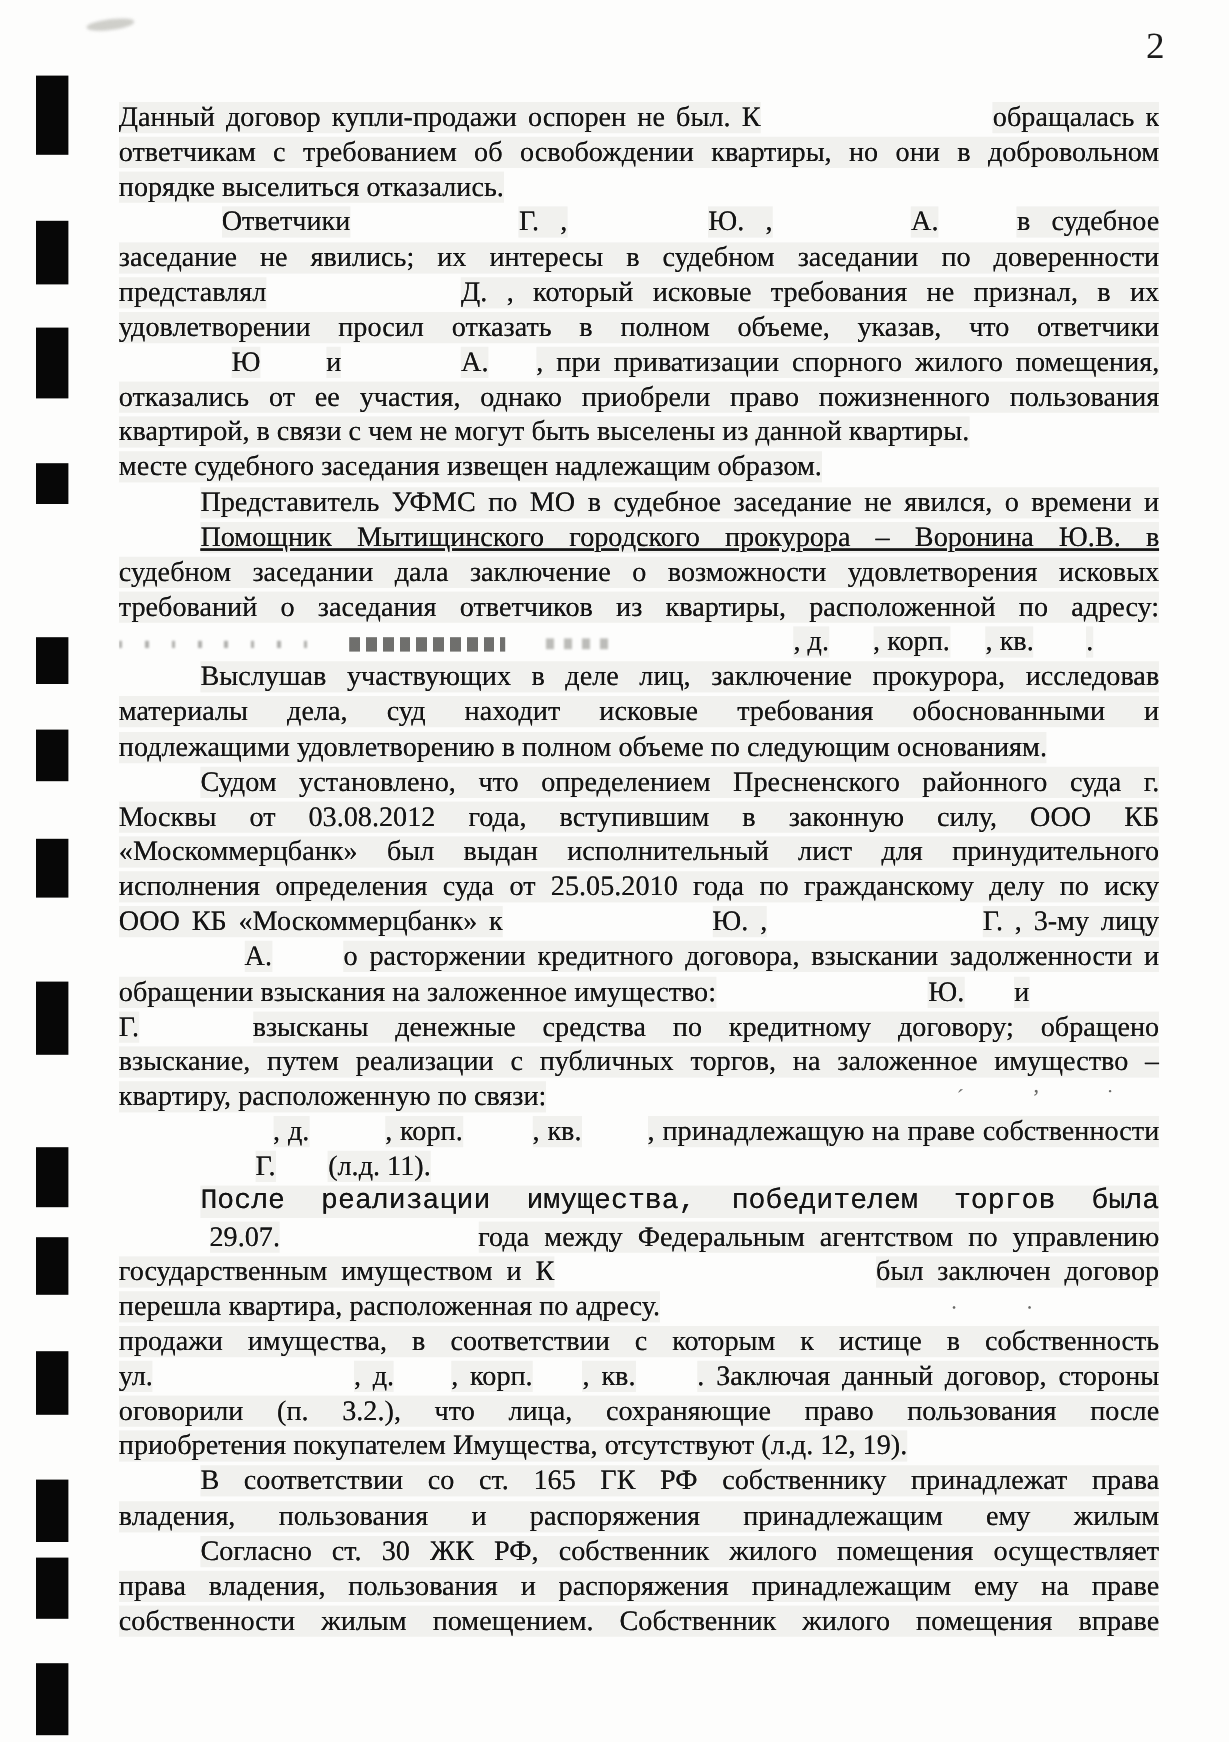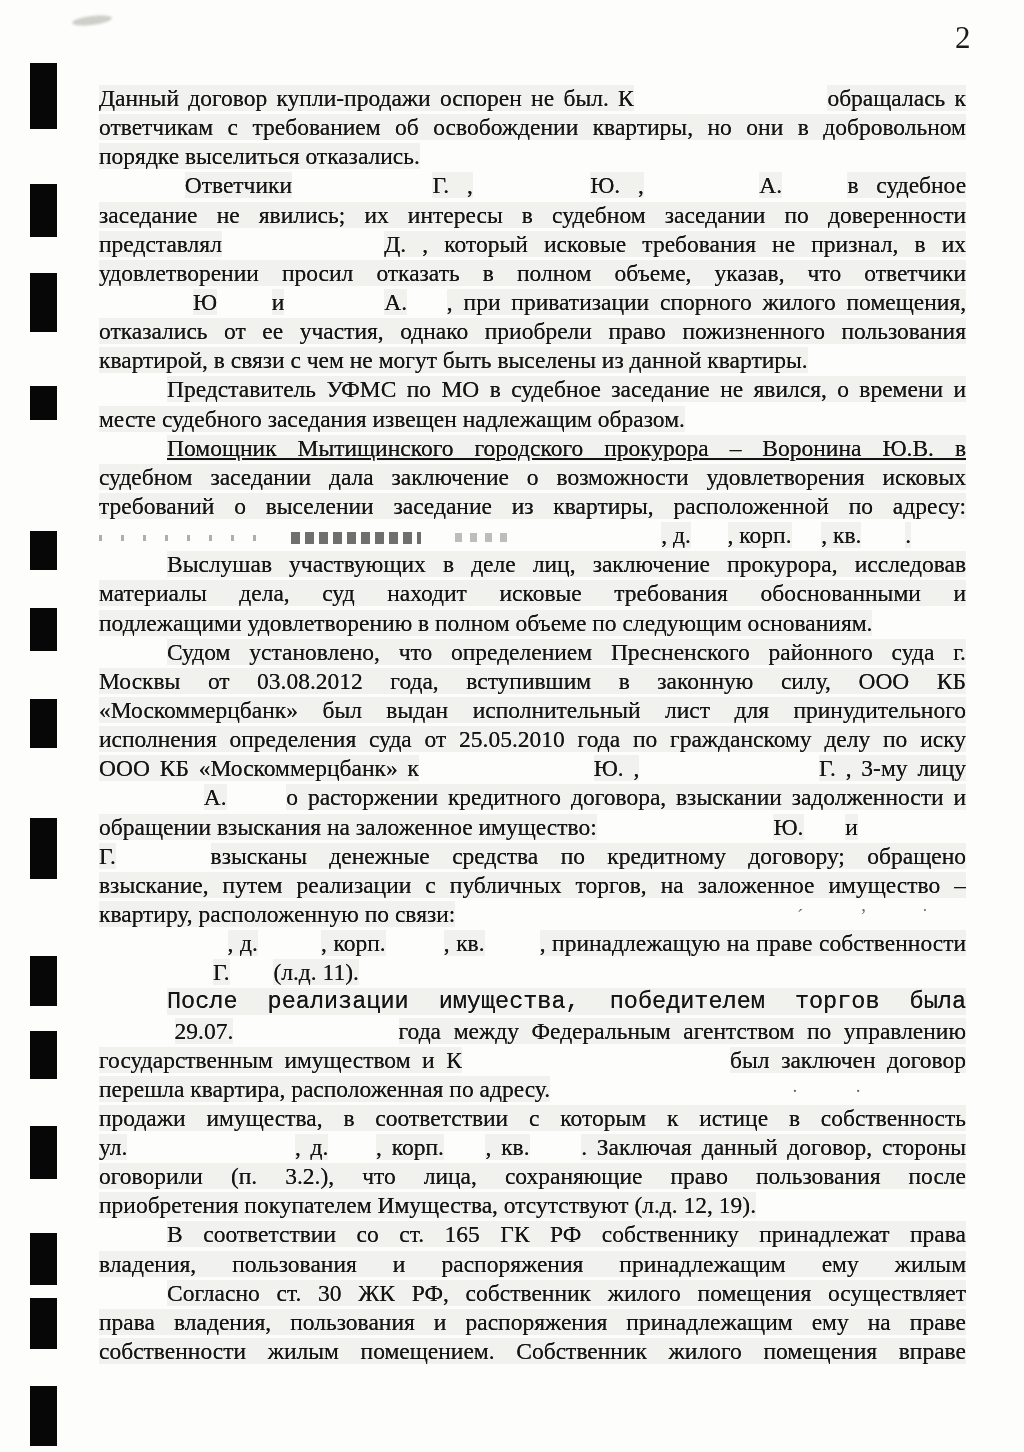--- a/index.html
+++ b/index.html
@@ -87,25 +87,25 @@
       <div class="line just"><span class="seg-text">Данный договор купли-продажи оспорен не был. К</span> <span class="gap" style="width: 175px;"></span> <span class="seg-text">обращалась к</span></div>
       <div class="line just"><span class="seg-text">ответчикам с требованием об освобождении квартиры, но они в добровольном</span></div>
       <div class="line"><span class="seg-text">порядке выселиться отказались.</span></div>
       <div class="line just"><span class="gap" style="width: 68px;"></span> <span class="seg-text">Ответчики</span> <span class="gap" style="width: 105px;"></span> <span class="seg-text">Г. ,</span> <span class="gap" style="width: 82px;"></span> <span class="seg-text">Ю. ,</span> <span class="gap" style="width: 80px;"></span> <span class="seg-text">А.</span> <span class="gap" style="width: 30px;"></span> <span class="seg-text">в судебное</span></div>
       <div class="line just"><span class="seg-text">заседание не явились; их интересы в судебном заседании по доверенности</span></div>
       <div class="line just"><span class="seg-text">представлял</span> <span class="gap" style="width: 130px;"></span> <span class="seg-text">Д. , который исковые требования не признал, в их</span></div>
       <div class="line just"><span class="seg-text">удовлетворении просил отказать в полном объеме, указав, что ответчики</span></div>
       <div class="line just"><span class="gap" style="width: 83px;"></span> <span class="seg-text">Ю</span> <span class="gap" style="width: 33px;"></span> <span class="seg-text">и</span> <span class="gap" style="width: 78px;"></span> <span class="seg-text">А.</span> <span class="gap" style="width: 18px;"></span> <span class="seg-text">, при приватизации спорного жилого помещения,</span></div>
       <div class="line just"><span class="seg-text">отказались от ее участия, однако приобрели право пожизненного пользования</span></div>
       <div class="line"><span class="seg-text">квартирой, в связи с чем не могут быть выселены из данной квартиры.</span></div>
+      <div class="line"><span class="seg-text">месте судебного заседания извещен надлежащим образом.</span></div>
       <div class="line just" style="padding-left: 68px;"><span class="seg-text">Представитель УФМС по МО в судебное заседание не явился, о времени и</span></div>
-      <div class="line"><span class="seg-text">месте судебного заседания извещен надлежащим образом.</span></div>
       <div class="line just" style="padding-left: 68px; text-decoration: underline;"><span class="seg-text">Помощник Мытищинского городского прокурора – Воронина Ю.В. в</span></div>
       <div class="line just"><span class="seg-text">судебном заседании дала заключение о возможности удовлетворения исковых</span></div>
-      <div class="line just"><span class="seg-text">требований о выселении заседание из квартиры, расположенной по адресу:</span></div>
+      <div class="line just"><span class="seg-text">требований о заседания ответчиков из квартиры, расположенной по адресу:</span></div>
       <div class="line"><span class="smudge dots" style="width: 165px;"></span> <span class="gap" style="width: 15px;"></span> <span class="smudge strong" style="width: 130px;"></span> <span class="gap" style="width: 22px;"></span> <span class="smudge" style="width: 55px;"></span> <span class="gap" style="width: 140px;"></span> <span class="seg-text">, д.</span> <span class="gap" style="width: 25px;"></span> <span class="seg-text">, корп.</span> <span class="gap" style="width: 18px;"></span> <span class="seg-text">, кв.</span> <span class="gap" style="width: 32px;"></span> <span class="seg-text">.</span></div>
       <div class="line just" style="padding-left: 68px;"><span class="seg-text">Выслушав участвующих в деле лиц, заключение прокурора, исследовав</span></div>
       <div class="line just"><span class="seg-text">материалы дела, суд находит исковые требования обоснованными и</span></div>
       <div class="line"><span class="seg-text">подлежащими удовлетворению в полном объеме  по следующим основаниям.</span></div>
       <div class="line just" style="padding-left: 68px;"><span class="seg-text">Судом установлено, что определением Пресненского районного суда г.</span></div>
       <div class="line just"><span class="seg-text">Москвы от 03.08.2012 года, вступившим в законную силу, ООО КБ</span></div>
       <div class="line just"><span class="seg-text">«Москоммерцбанк» был выдан исполнительный лист для принудительного</span></div>
       <div class="line just"><span class="seg-text">исполнения определения суда от 25.05.2010 года по гражданскому делу по иску</span></div>
       <div class="line just"><span class="seg-text">ООО КБ «Москоммерцбанк» к</span> <span class="gap" style="width: 155px;"></span> <span class="seg-text">Ю. ,</span> <span class="gap" style="width: 160px;"></span> <span class="seg-text">Г. , 3-му лицу</span></div>
       <div class="line just"><span class="gap" style="width: 95px;"></span> <span class="seg-text">А.</span> <span class="gap" style="width: 40px;"></span> <span class="seg-text">о расторжении кредитного договора, взыскании задолженности и</span></div>

